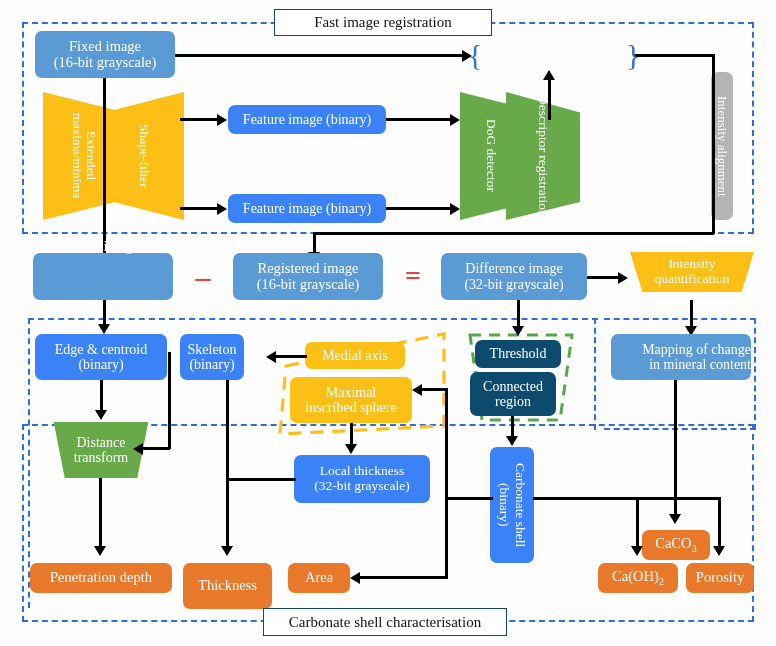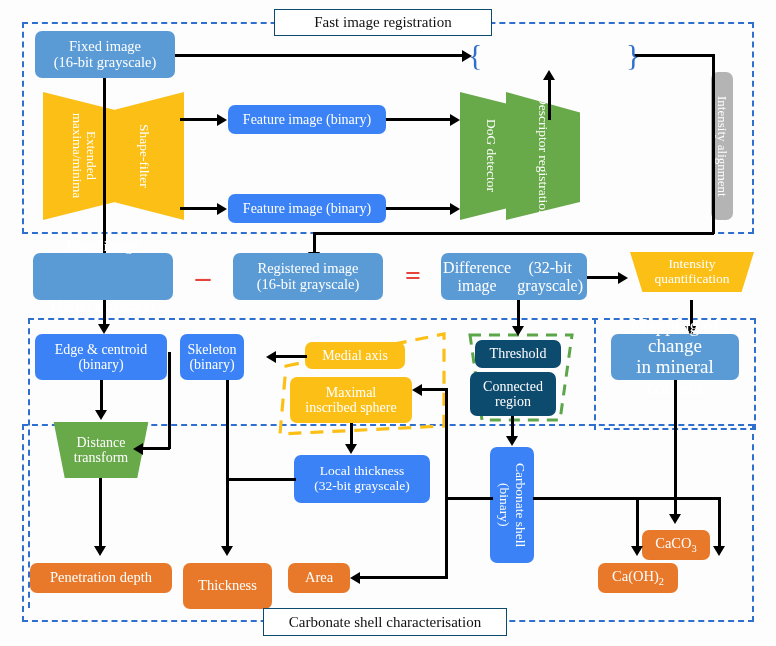--- a/index.html
+++ b/index.html
@@ -158,21 +158,21 @@
 
   <div class="node rbox blue-l" style="left:233px;top:253px;width:150px;height:47px;font-size:14.5px;flex-direction:column;">
     <span>Registered image</span>
     <span>(16-bit grayscale)</span>
   </div>
 
   <div class="op" style="left:398px;top:262px;width:30px;height:28px;font-size:28px;">
     <span>=</span>
   </div>
 
-  <div class="node rbox blue-l" style="left:441px;top:253px;width:146px;height:47px;font-size:16px;">
+  <div class="node rbox blue-l" style="left:441px;top:253px;width:146px;height:47px;font-size:14px;flex-direction:column;">
     <span>Difference image</span>
     <span>(32-bit grayscale)</span>
   </div>
 
   <div class="shape" style="left:630px;top:252px;width:124px;height:40px;background:#fcbf16;
               clip-path:polygon(0% 0%,100% 0%,90% 100%,10% 100%);flex-direction:column;font-size:13.5px;">
     <span>Intensity</span>
     <span>quantification</span>
   </div>
 
@@ -209,21 +209,21 @@
 
   <div class="node rbox green" style="left:475px;top:340px;width:86px;height:28px;font-size:14px;">
     <span>Threshold</span>
   </div>
 
   <div class="node rbox green" style="left:470px;top:372px;width:86px;height:44px;font-size:14px;flex-direction:column;">
     <span>Connected</span>
     <span>region</span>
   </div>
 
-  <div class="node rbox blue-l" style="left:611px;top:334px;width:128px;height:46px;font-size:19px;flex-direction:column;align-items:flex-end;">
+  <div class="node rbox blue-l" style="left:611px;top:334px;width:140px;height:46px;font-size:14px;flex-direction:column;align-items:flex-end;">
     <span>Mapping of change</span>
     <span>in mineral content</span>
   </div>
 
   <div class="shape" style="left:46px;top:422px;width:110px;height:56px;background:#68a94a;
               clip-path:polygon(7% 0%,93% 0%,83% 100%,17% 100%);flex-direction:column;font-size:14px;">
     <span>Distance</span>
     <span>transform</span>
   </div>
 
@@ -247,20 +247,23 @@
   </div>
   <div class="node rbox orange" style="left:288px;top:563px;width:62px;height:30px;font-size:14.5px;">
     <span>Area</span>
   </div>
   <div class="node rbox orange" style="left:642px;top:530px;width:68px;height:30px;font-size:14.5px;">
     <span><span>CaCO</span><sub>3</sub></span>
   </div>
   <div class="node rbox orange" style="left:598px;top:563px;width:80px;height:30px;font-size:14.5px;">
     <span><span>Ca(OH)</span><sub>2</sub></span>
   </div>
+  <div class="node rbox orange" style="left:686px;top:563px;width:68px;height:30px;font-size:14.5px;">
+    <span>Porosity</span>
+  </div>
 
   <div class="ln vl" style="left:100px;top:380px;height:34px;"></div>
   <div class="arw arw-d" style="left:95px;top:410px;"></div>
 
   <div class="ln vl" style="left:168px;top:352px;height:97px;"></div>
   <div class="ln hl" style="left:140px;top:447px;width:30px;"></div>
   <div class="arw arw-l" style="left:133px;top:443px;"></div>
 
   <div class="ln vl" style="left:226px;top:380px;height:170px;"></div>
   <div class="arw arw-d" style="left:221px;top:546px;"></div>

